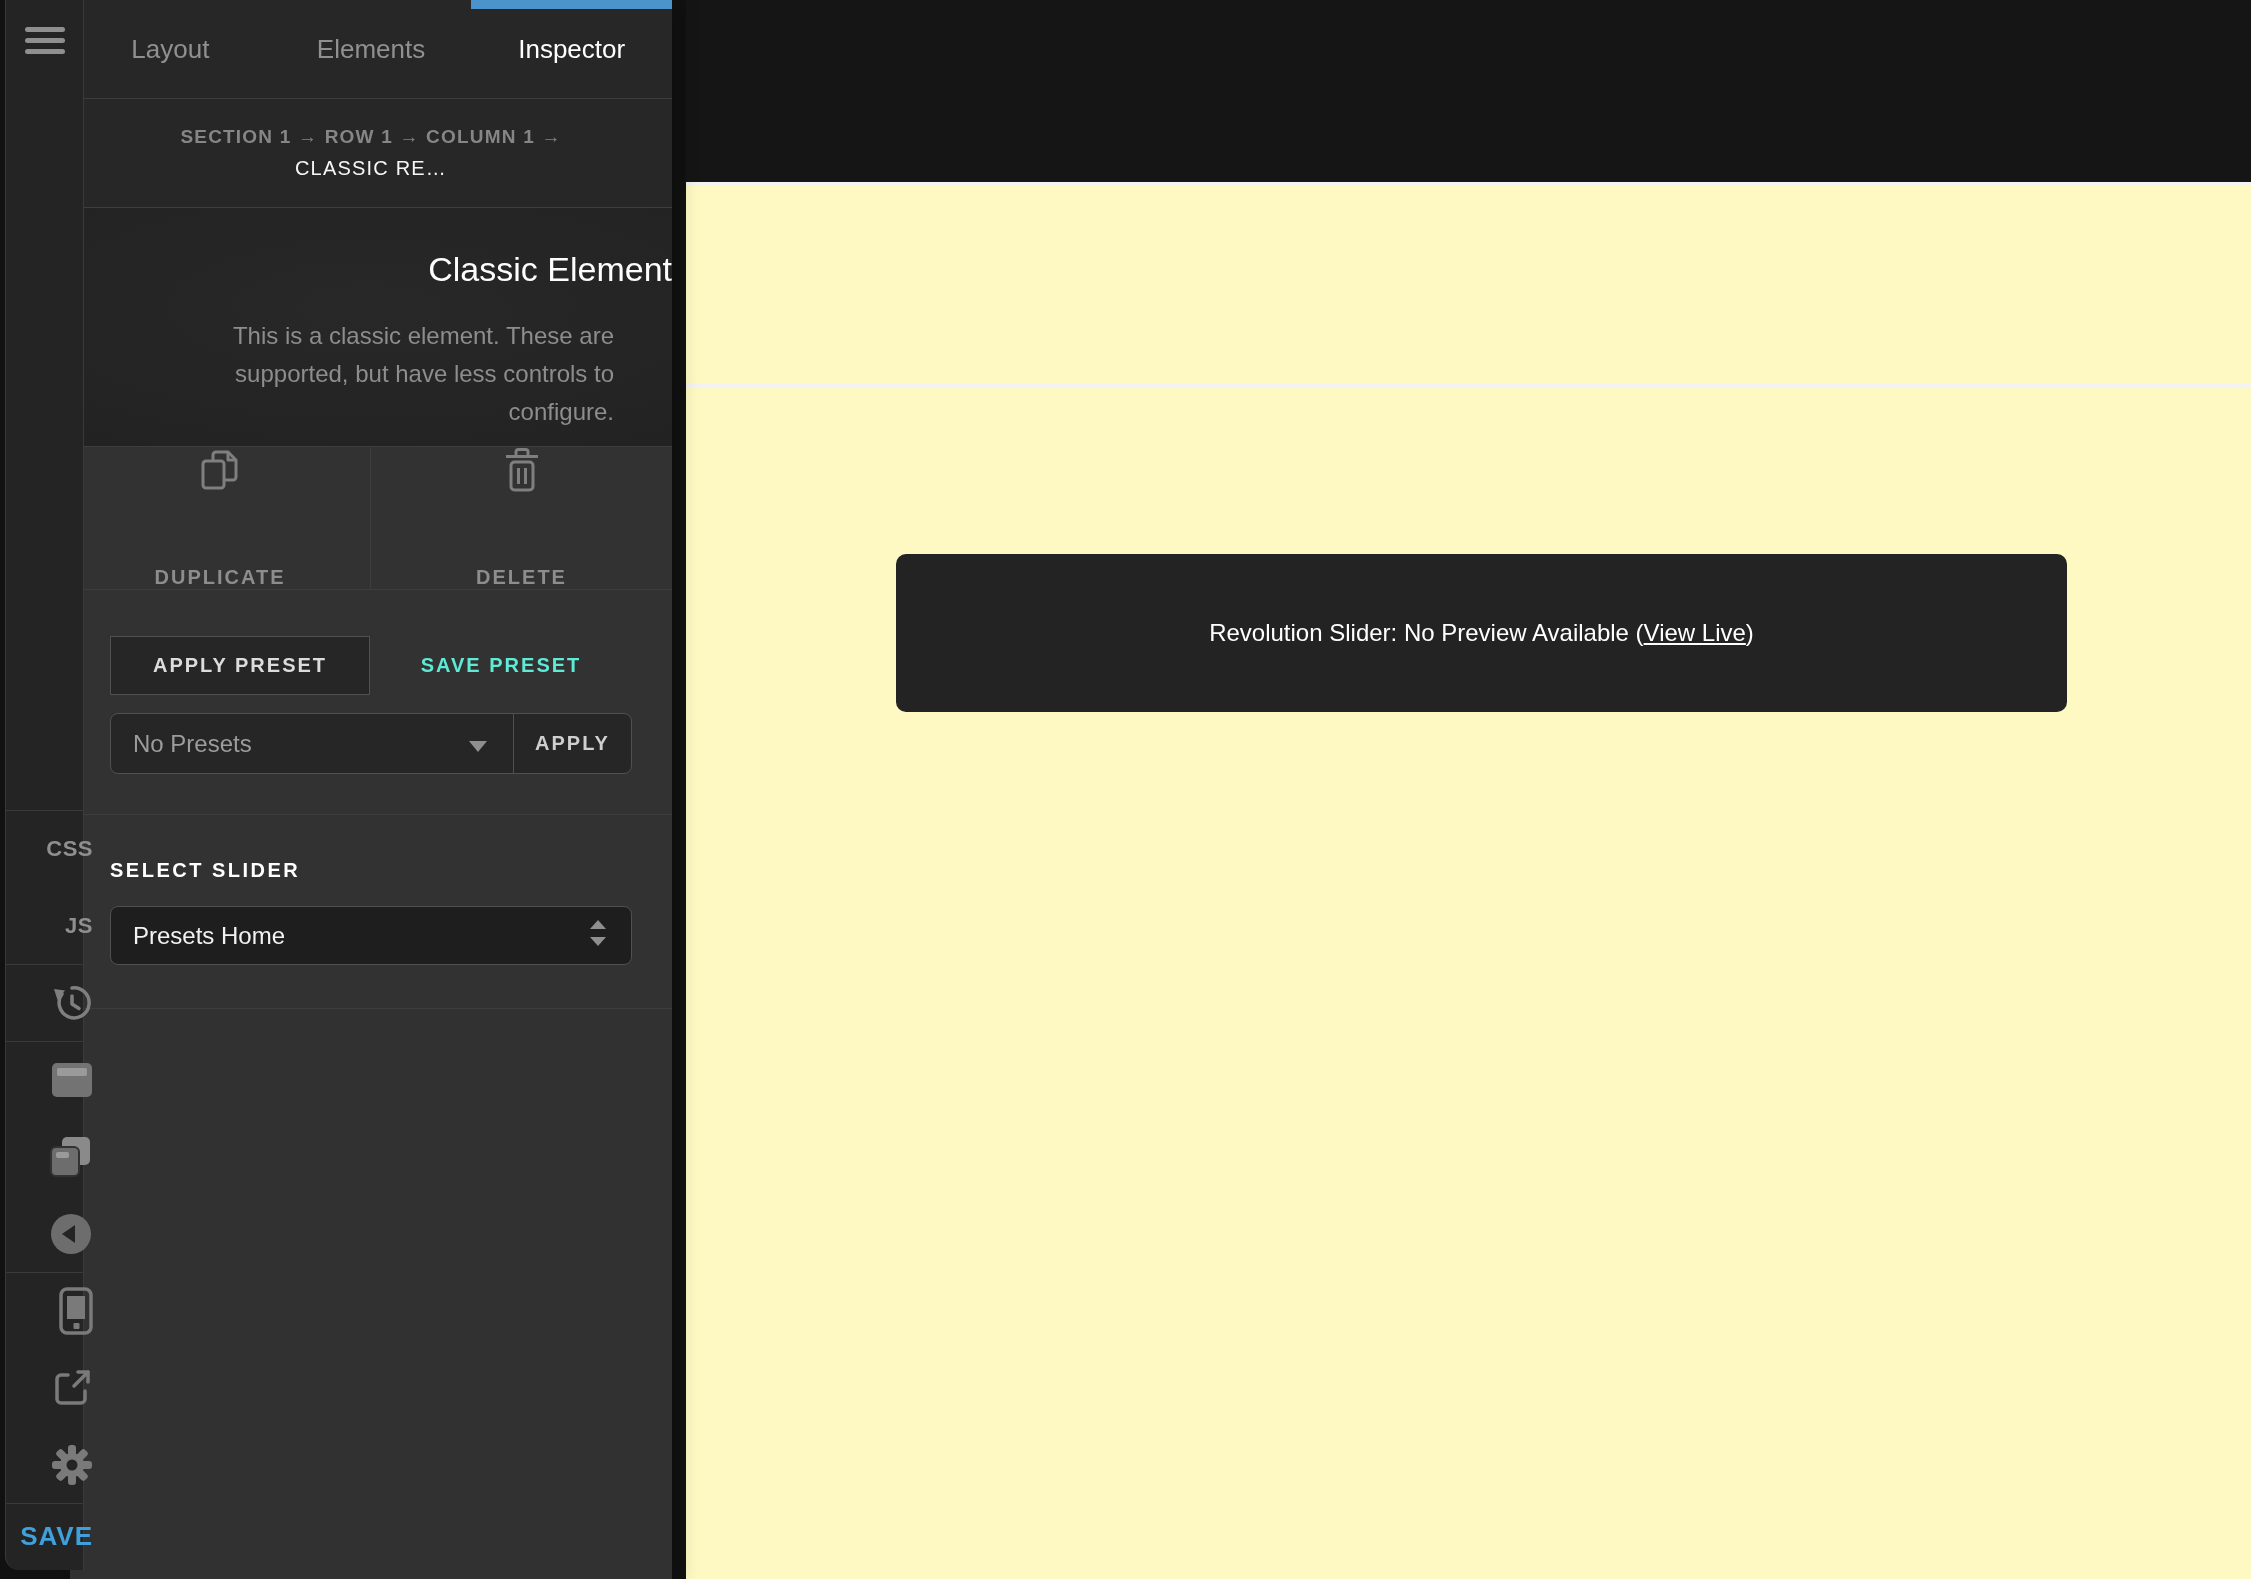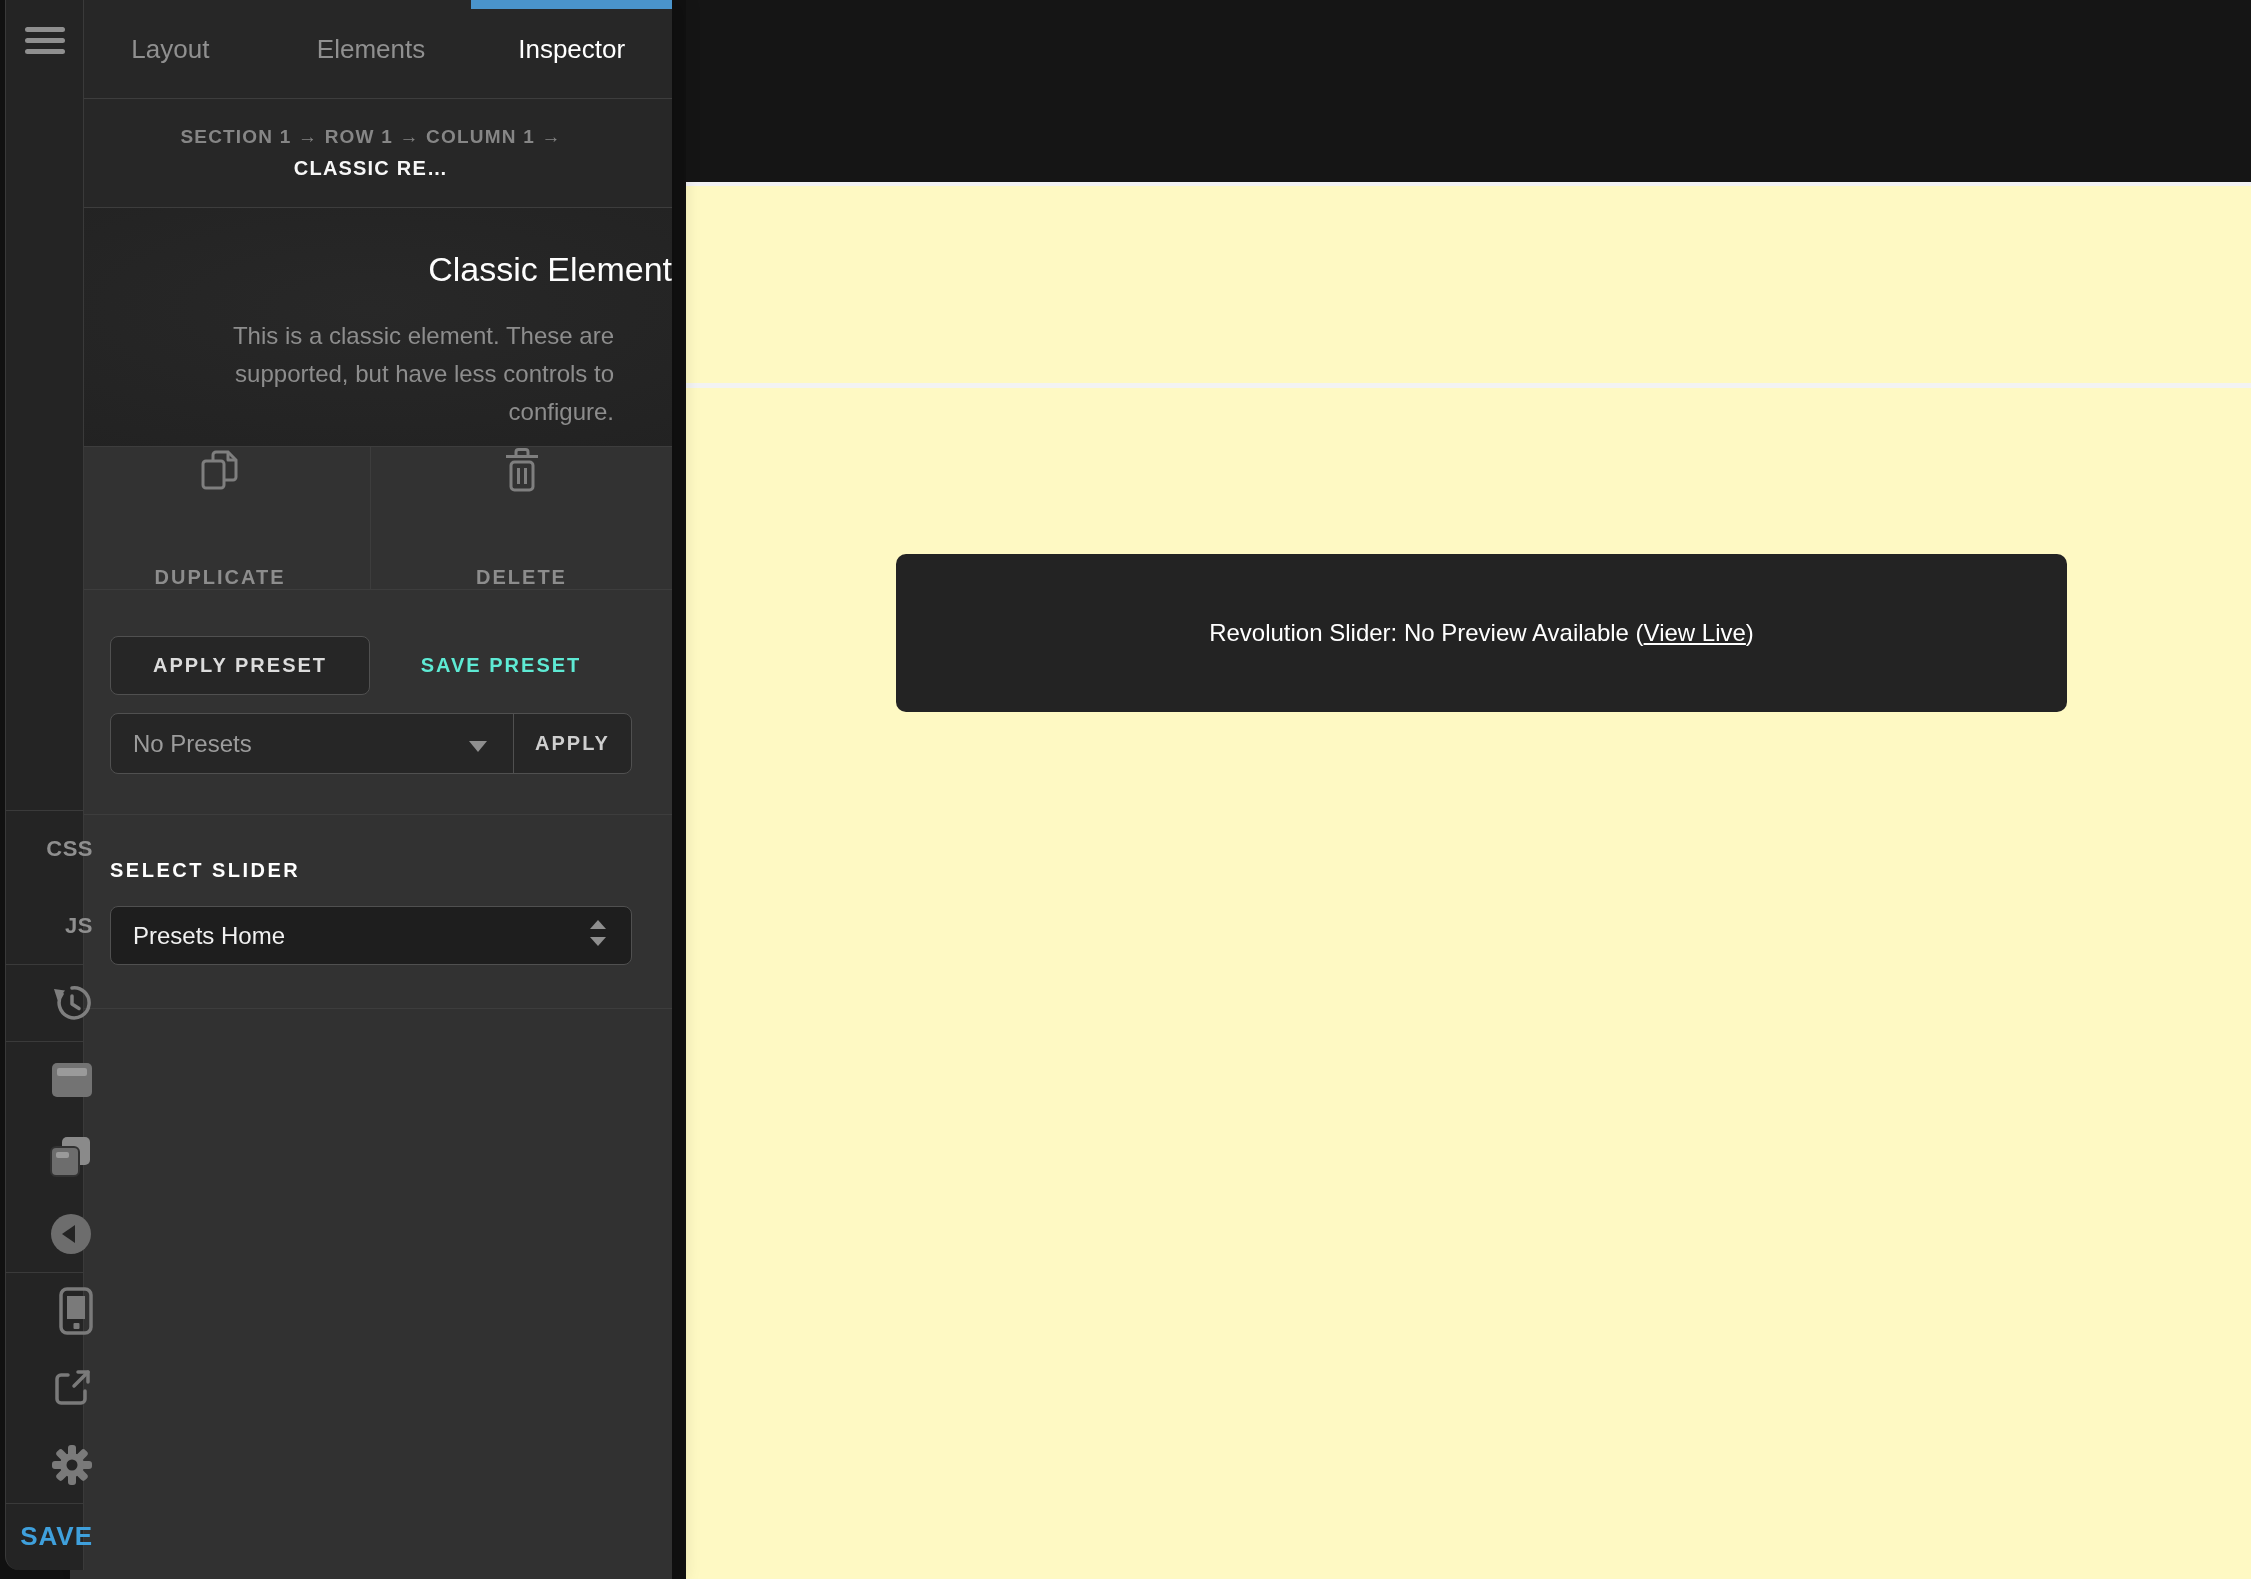--- a/index.html
+++ b/index.html
@@ -29,37 +29,37 @@
   .tabs { height:99px; background:#272727; display:flex; }
   .tab { flex:1; display:flex; align-items:center; justify-content:center;
     font-size:26px; color:#909090; cursor:pointer; position:relative; }
   .tab.active { color:#ffffff; font-weight:500; }
   .tab-accent { position:absolute; top:0; right:0; width:33.4%; height:9px;
     background:var(--accent,#4a94cb); }
 
   .crumbs { height:109px; background:#272727; display:flex; flex-direction:column;
     align-items:center; justify-content:center; gap:9px; text-align:center; }
   .crumb-trail { color:#868686; font-size:19px; font-weight:bold; letter-spacing:1.2px; }
-  .crumb-current { color:#f7f7f7; font-size:20px; font-weight:bold; letter-spacing:1.2px; }
+  .crumb-current { color:#f7f7f7; font-size:20px; font-weight:normal; letter-spacing:1.2px; }
 
   .elem-info { height:239px; text-align:right; padding-top:42px;
     background:radial-gradient(130% 110% at 50% 42%, #282828 0%, #1f1f1f 100%); }
   .elem-title { color:#fdfdfd; font-size:34px; font-weight:500; margin-bottom:28px; }
   .elem-desc { color:#8d8d8d; font-size:24px; line-height:38px; padding:0 58px; }
 
   .actions { height:143px; display:grid; grid-template-columns:1fr 1fr; }
   .action-cell { display:flex; flex-direction:column; align-items:center;
     justify-content:space-between; gap:15px; cursor:pointer; }
   .action-cell:first-child { border-right:1px solid #3d3d3d; }
   .action-label { font-size:20px; font-weight:bold; color:#8d8d8d; letter-spacing:2px; }
 
   .presets { height:225px; padding:46px 40px 0 40px; }
   .preset-row1 { height:59px; display:flex; align-items:center; }
   .btn-apply-preset { width:260px; height:59px; background:#262626;
-    border:1px solid #505050; border-radius:8px; color:#dcdcdc;
+    border:1px solid #505050; border-radius:0; color:#dcdcdc;
     font-size:20px; font-weight:bold; letter-spacing:2px; cursor:pointer;
     display:flex; align-items:center; justify-content:center;
     font-family:inherit; }
   .btn-save-preset { flex:1; text-align:center; color:#5eead4; font-size:20px;
     font-weight:bold; letter-spacing:2px; cursor:pointer; }
   .preset-row2 { margin-top:18px; height:61px; border:1px solid #505050;
     border-radius:8px; background:#262626; display:flex; overflow:hidden; }
   .preset-select { flex:1; display:flex; align-items:center; padding-left:22px;
     color:#9c9c9c; font-size:24px; cursor:pointer; position:relative; }
   .preset-caret { position:absolute; right:26px; top:50%; transform:translateY(-50%); }

